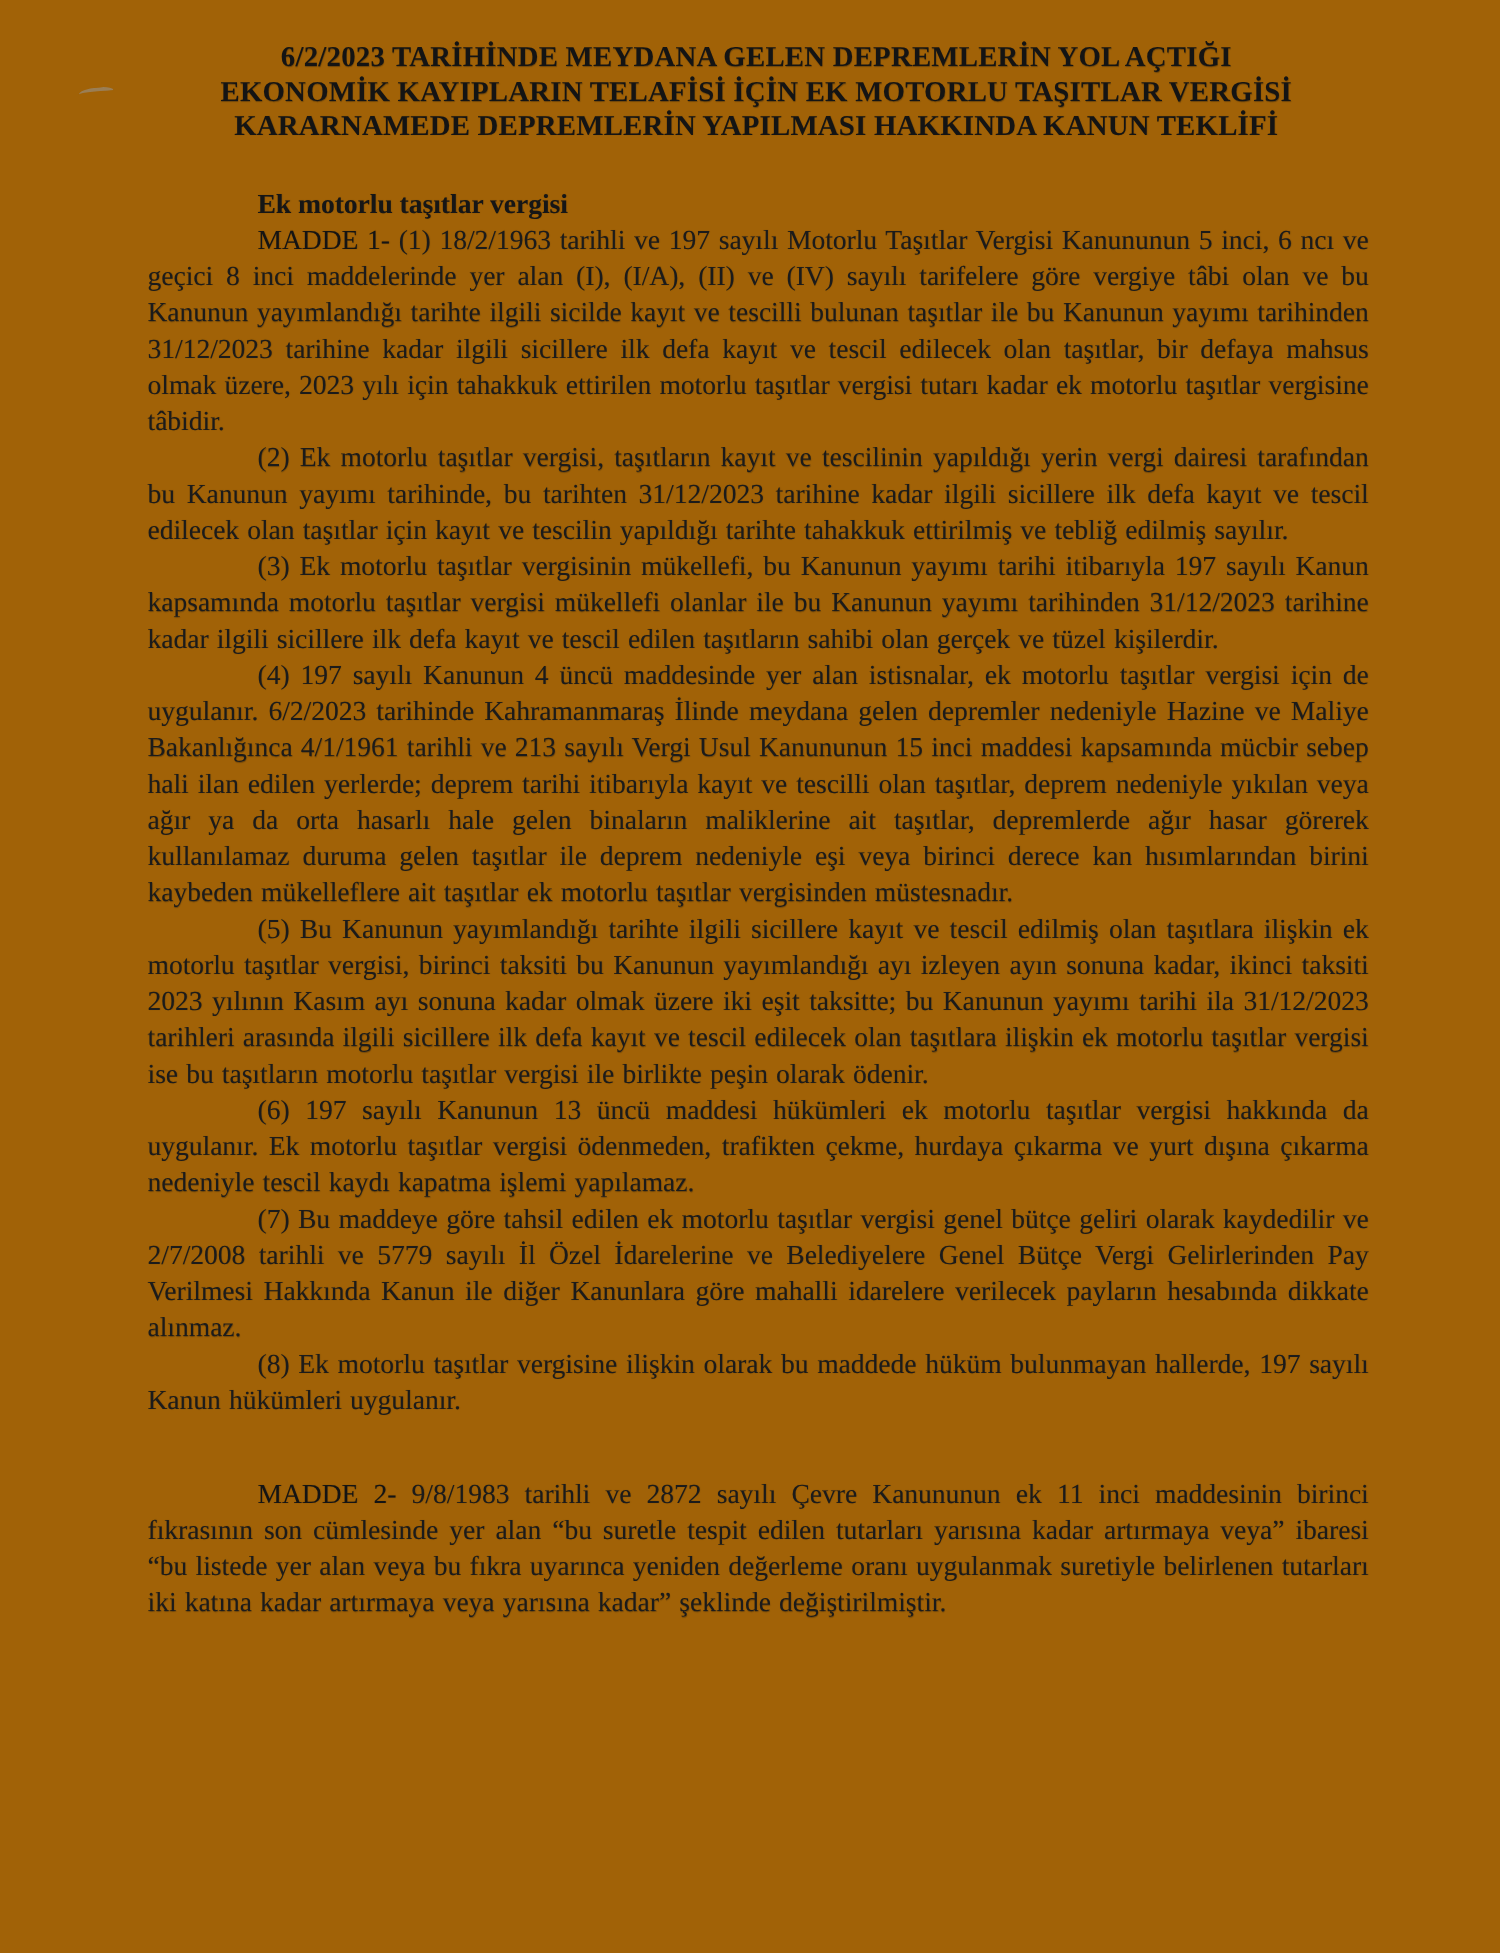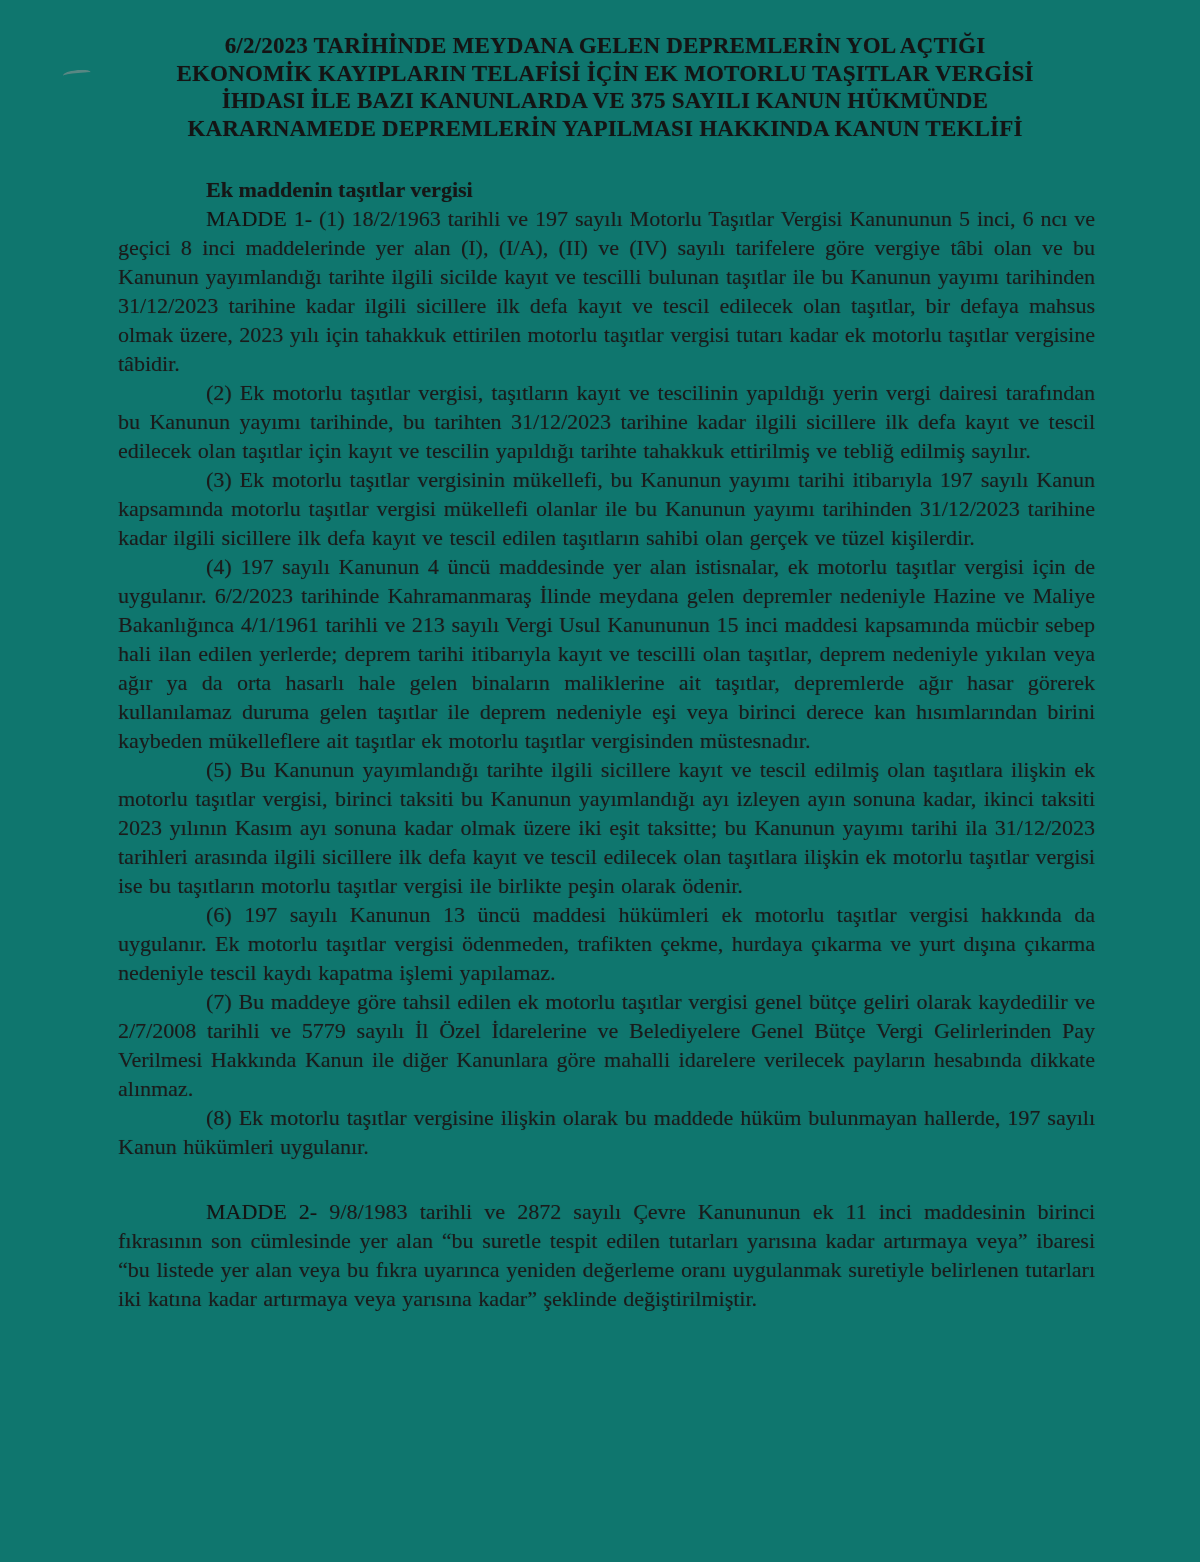--- a/index.html
+++ b/index.html
@@ -5,21 +5,21 @@
   html, body {
     margin: 0;
     padding: 0;
     background: #ffffff;
   }
   .page {
     position: relative;
     width: 1200px;
     height: 1562px;
     margin: 0 auto;
-    background: #0f766e;
+    background: #a16207;
     overflow: hidden;
     font-family: "Liberation Serif", "DejaVu Serif", serif;
     color: #1b1b1b;
     text-shadow: 0.3px 0.3px 0.7px rgba(20,20,20,0.35);
   }
   .title-block {
     margin: 32px 110px 0 120px;
     text-align: center;
     font-weight: bold;
     font-size: 23px;
@@ -40,21 +40,21 @@
   }
   .article-body p {
     margin: 0;
     text-indent: 88px;
     font-size: 22px;
     line-height: 29px;
     text-align: justify;
     word-spacing: 1px;
   }
   .article-body p.gap-before {
-    margin-top: 36px;
+    margin-top: 46px;
   }
   .madde-lead {
     font-weight: normal;
     color: #141414;
   }
   .scan-artifact {
     position: absolute;
     left: 63px;
     top: 70px;
     width: 28px;
@@ -67,25 +67,24 @@
 </head>
 <body>
 
 <div class="page">
 
   <span class="scan-artifact"></span>
 
   <div class="title-block">
     <div>6/2/2023 TARİHİNDE MEYDANA GELEN DEPREMLERİN YOL AÇTIĞI</div>
     <div>EKONOMİK KAYIPLARIN TELAFİSİ İÇİN EK MOTORLU TAŞITLAR VERGİSİ</div>
-    <div>İHDASI İLE BAZI KANUNLARDA VE 375 SAYILI KANUN HÜKMÜNDE</div>
     <div>KARARNAMEDE DEPREMLERİN YAPILMASI HAKKINDA KANUN TEKLİFİ</div>
   </div>
 
-  <div class="section-heading">Ek maddenin taşıtlar vergisi</div>
+  <div class="section-heading">Ek motorlu taşıtlar vergisi</div>
 
   <div class="article-body">
       <p><span class="madde-lead">MADDE 1- </span><span>(1) 18/2/1963 tarihli ve 197 sayılı Motorlu Taşıtlar Vergisi Kanununun 5 inci, 6 ncı ve geçici 8 inci maddelerinde yer alan (I), (I/A), (II) ve (IV) sayılı tarifelere göre vergiye tâbi olan ve bu Kanunun yayımlandığı tarihte ilgili sicilde kayıt ve tescilli bulunan taşıtlar ile bu Kanunun yayımı tarihinden 31/12/2023 tarihine kadar ilgili sicillere ilk defa kayıt ve tescil edilecek olan taşıtlar, bir defaya mahsus olmak üzere, 2023 yılı için tahakkuk ettirilen motorlu taşıtlar vergisi tutarı kadar ek motorlu taşıtlar vergisine tâbidir.</span></p>
       <p><span class="madde-lead"></span><span>(2) Ek motorlu taşıtlar vergisi, taşıtların kayıt ve tescilinin yapıldığı yerin vergi dairesi tarafından bu Kanunun yayımı tarihinde, bu tarihten 31/12/2023 tarihine kadar ilgili sicillere ilk defa kayıt ve tescil edilecek olan taşıtlar için kayıt ve tescilin yapıldığı tarihte tahakkuk ettirilmiş ve tebliğ edilmiş sayılır.</span></p>
       <p><span class="madde-lead"></span><span>(3) Ek motorlu taşıtlar vergisinin mükellefi, bu Kanunun yayımı tarihi itibarıyla 197 sayılı Kanun kapsamında motorlu taşıtlar vergisi mükellefi olanlar ile bu Kanunun yayımı tarihinden 31/12/2023 tarihine kadar ilgili sicillere ilk defa kayıt ve tescil edilen taşıtların sahibi olan gerçek ve tüzel kişilerdir.</span></p>
       <p><span class="madde-lead"></span><span>(4) 197 sayılı Kanunun 4 üncü maddesinde yer alan istisnalar, ek motorlu taşıtlar vergisi için de uygulanır. 6/2/2023 tarihinde Kahramanmaraş İlinde meydana gelen depremler nedeniyle Hazine ve Maliye Bakanlığınca 4/1/1961 tarihli ve 213 sayılı Vergi Usul Kanununun 15 inci maddesi kapsamında mücbir sebep hali ilan edilen yerlerde; deprem tarihi itibarıyla kayıt ve tescilli olan taşıtlar, deprem nedeniyle yıkılan veya ağır ya da orta hasarlı hale gelen binaların maliklerine ait taşıtlar, depremlerde ağır hasar görerek kullanılamaz duruma gelen taşıtlar ile deprem nedeniyle eşi veya birinci derece kan hısımlarından birini kaybeden mükelleflere ait taşıtlar ek motorlu taşıtlar vergisinden müstesnadır.</span></p>
       <p><span class="madde-lead"></span><span>(5) Bu Kanunun yayımlandığı tarihte ilgili sicillere kayıt ve tescil edilmiş olan taşıtlara ilişkin ek motorlu taşıtlar vergisi, birinci taksiti bu Kanunun yayımlandığı ayı izleyen ayın sonuna kadar, ikinci taksiti 2023 yılının Kasım ayı sonuna kadar olmak üzere iki eşit taksitte; bu Kanunun yayımı tarihi ila 31/12/2023 tarihleri arasında ilgili sicillere ilk defa kayıt ve tescil edilecek olan taşıtlara ilişkin ek motorlu taşıtlar vergisi ise bu taşıtların motorlu taşıtlar vergisi ile birlikte peşin olarak ödenir.</span></p>
       <p><span class="madde-lead"></span><span>(6) 197 sayılı Kanunun 13 üncü maddesi hükümleri ek motorlu taşıtlar vergisi hakkında da uygulanır. Ek motorlu taşıtlar vergisi ödenmeden, trafikten çekme, hurdaya çıkarma ve yurt dışına çıkarma nedeniyle tescil kaydı kapatma işlemi yapılamaz.</span></p>
       <p><span class="madde-lead"></span><span>(7) Bu maddeye göre tahsil edilen ek motorlu taşıtlar vergisi genel bütçe geliri olarak kaydedilir ve 2/7/2008 tarihli ve 5779 sayılı İl Özel İdarelerine ve Belediyelere Genel Bütçe Vergi Gelirlerinden Pay Verilmesi Hakkında Kanun ile diğer Kanunlara göre mahalli idarelere verilecek payların hesabında dikkate alınmaz.</span></p>
       <p><span class="madde-lead"></span><span>(8) Ek motorlu taşıtlar vergisine ilişkin olarak bu maddede hüküm bulunmayan hallerde, 197 sayılı Kanun hükümleri uygulanır.</span></p>

